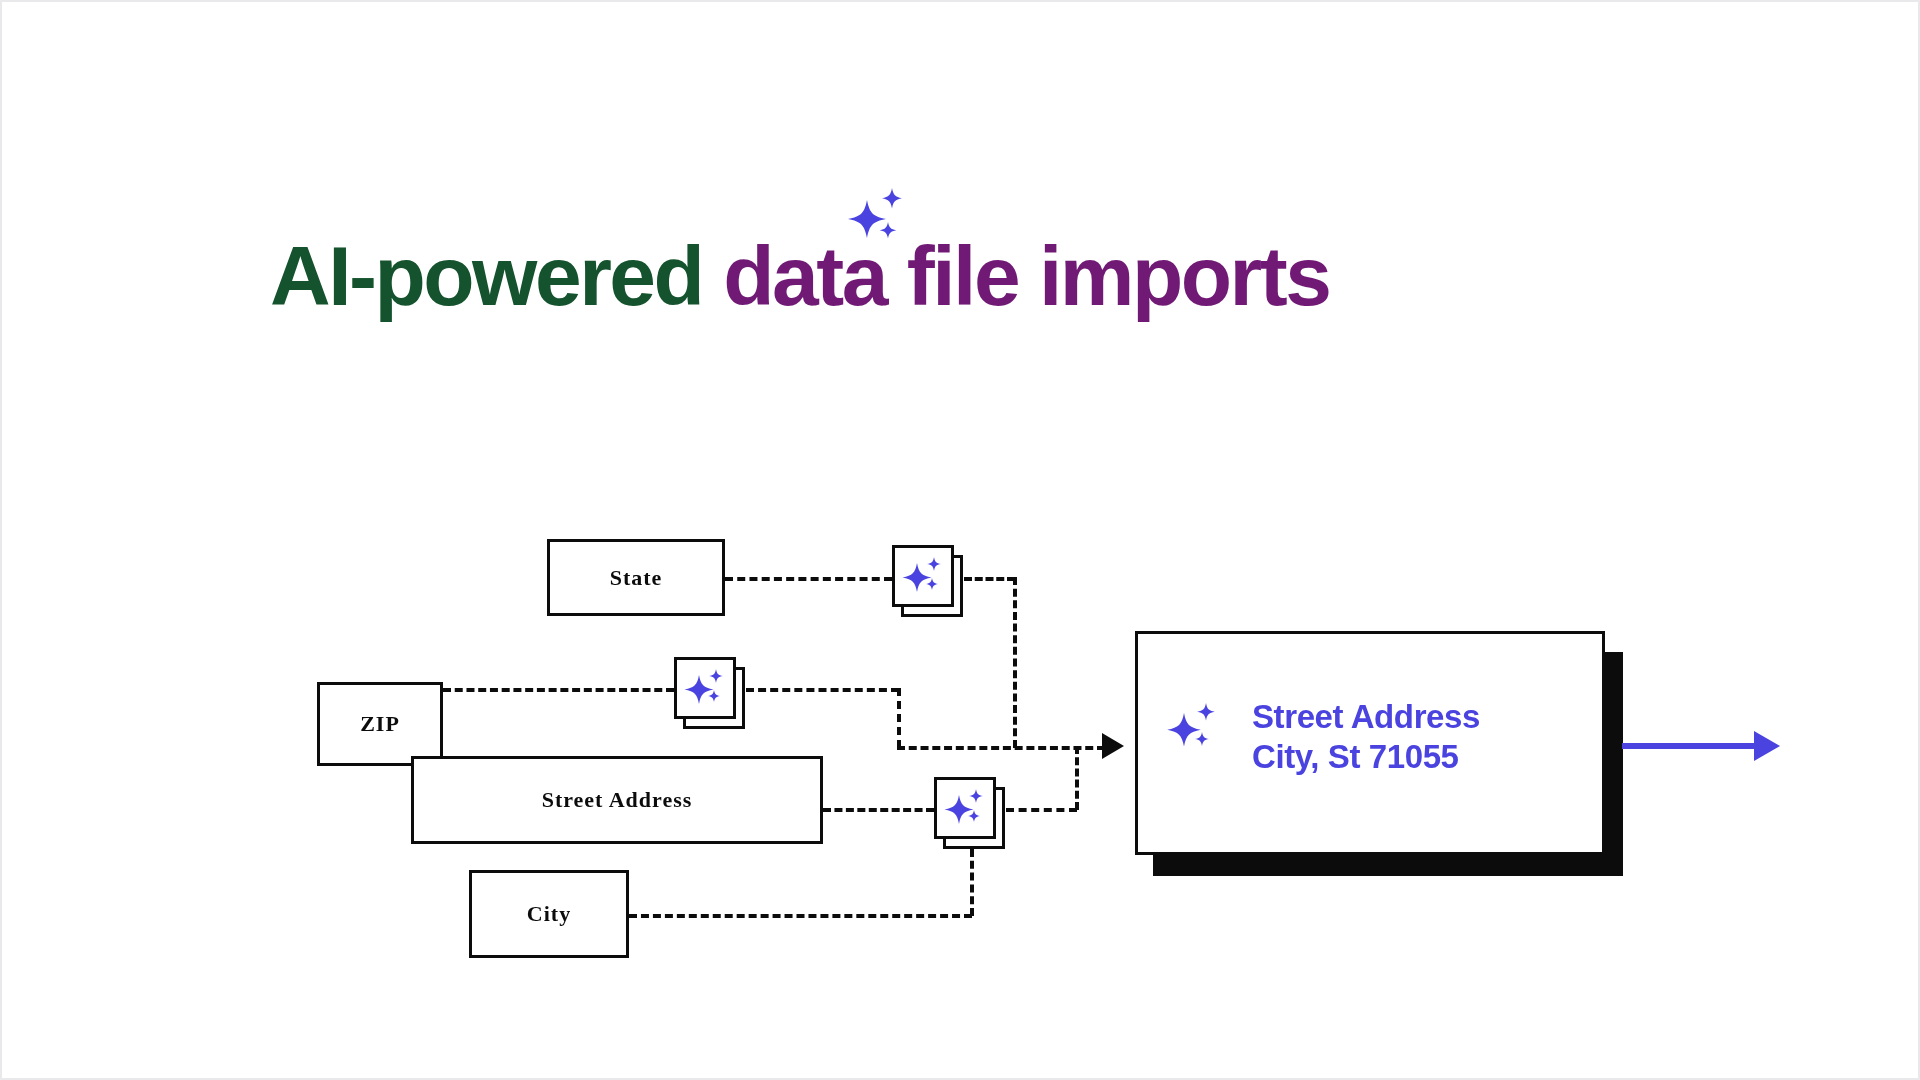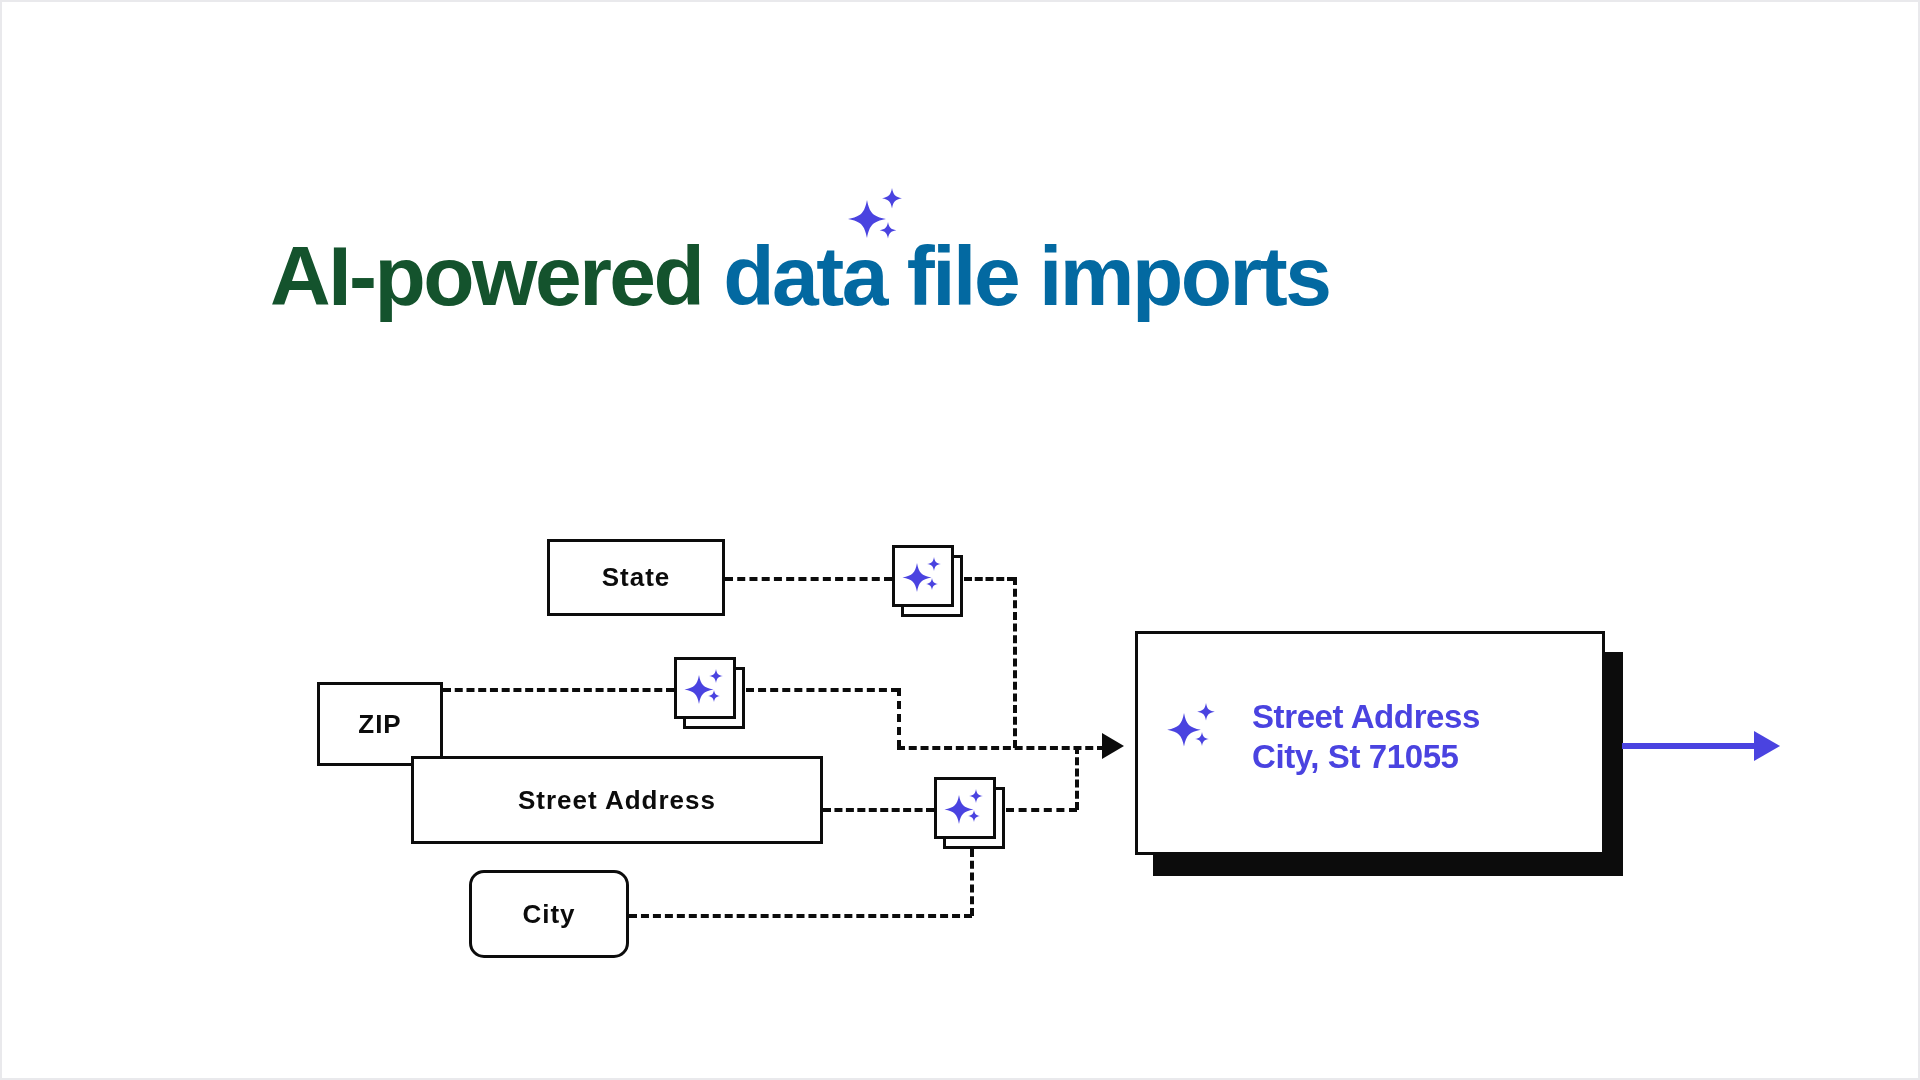--- a/index.html
+++ b/index.html
@@ -20,48 +20,48 @@
   #title {
     position: absolute;
     left: 268px; top: 232px;
     font-size: 84px;
     font-weight: 700;
     letter-spacing: -2.5px;
     line-height: 1;
     white-space: nowrap;
   }
   #title .black { color: #14532d; }
-  #title .blue  { color: #0369a1; }
+  #title .blue  { color: #701a75; }
 
   
   #title-sparkle {
     position: absolute;
     left: 842px; top: 186px;
     width: 66px; height: 58px;
   }
 
   
   .field-box {
     position: absolute;
     border: 3.5px solid #0c0c0c;
     background: #ffffff;
     display: flex;
     align-items: center;
     justify-content: center;
-    font-family: Liberation Sans, sans-serif;
+    font-family: Liberation Serif, serif;
     font-weight: 700;
-    font-size: 26px;
+    font-size: 22px;
     color: #0c0c0c;
     letter-spacing: 1px;
     white-space: nowrap;
   }
   #box-state   { left: 545px; top: 537px;  width: 178px; height: 77px; }
   #box-zip     { left: 315px; top: 680px;  width: 126px; height: 84px; }
   #box-street  { left: 409px; top: 754px;  width: 412px; height: 88px; }
-  #box-city    { left: 467px; top: 868px;  width: 160px; height: 88px; border-radius: 15px; }
+  #box-city    { left: 467px; top: 868px;  width: 160px; height: 88px; }
 
   
   .card-icon { position: absolute; width: 72px; height: 72px; }
   .card-icon .back {
     position: absolute; left: 9px; top: 10px;
     width: 62px; height: 62px;
     background: #ffffff;
     border: 3px solid #0c0c0c;
   }
   .card-icon .front {

